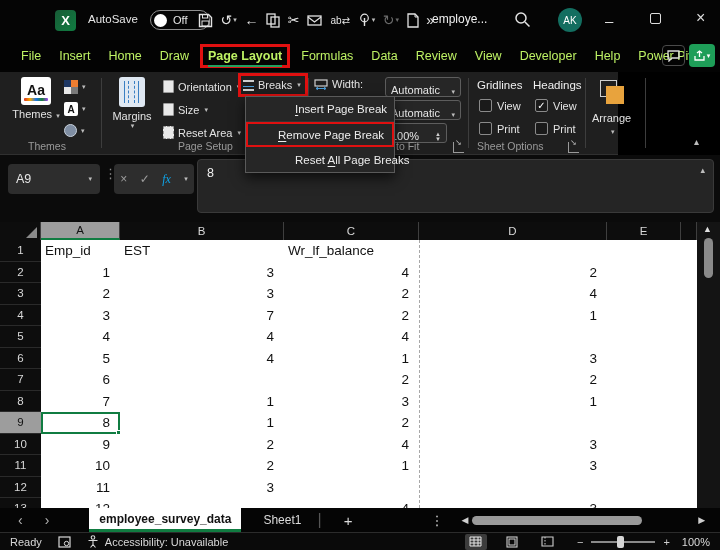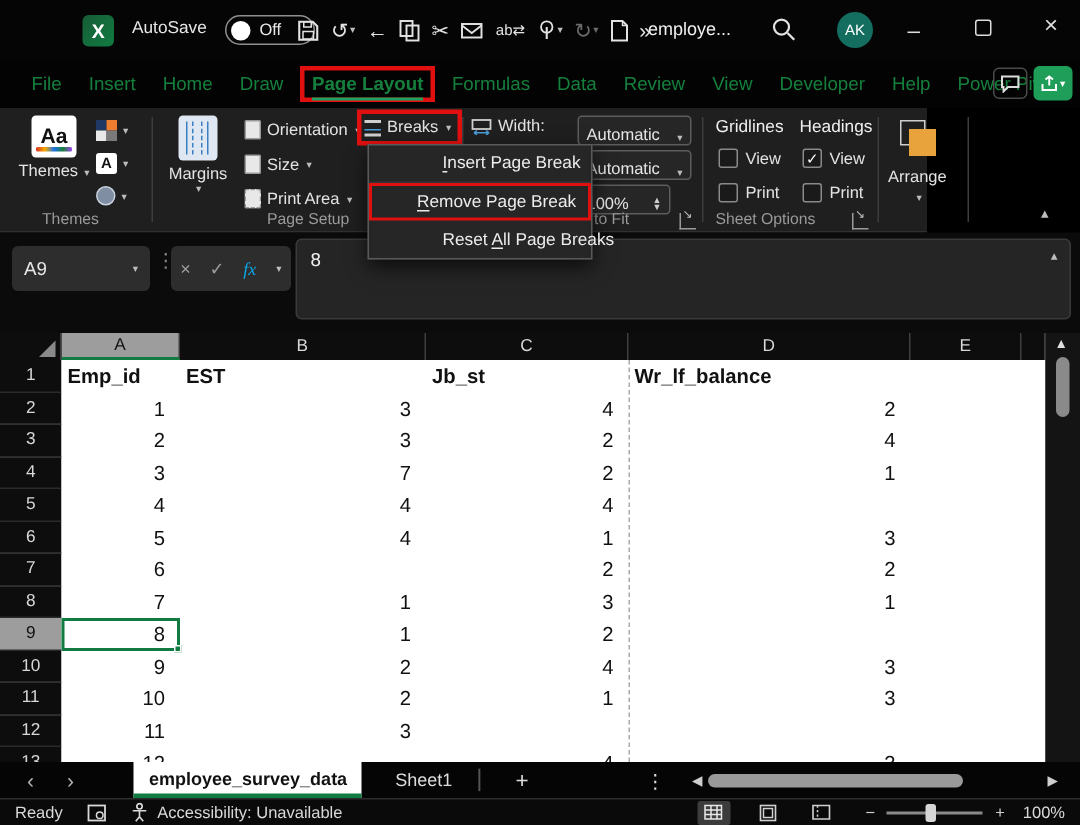--- a/index.html
+++ b/index.html
@@ -24,21 +24,21 @@
   .greyed{color:#6b6b6b;}
   .doc-title{position:absolute; left:432px; top:12px; font-size:12px; color:#f0f0f0;}
   .search-ic{position:absolute; left:514px; top:11px;}
   .avatar{position:absolute; left:558px; top:8px; width:24px; height:24px; border-radius:50%; background:var(--teal); color:#fff; font-size:10px; display:flex; align-items:center; justify-content:center;}
   .win-min{position:absolute; left:605px; top:12px; font-size:15px; color:#ddd;}
   .win-max{position:absolute; left:650px; top:13px; width:11px; height:11px; border:1.5px solid #ddd; border-radius:2px;}
   .win-close{position:absolute; left:696px; top:9px; font-size:16px; color:#ddd;}
   
   #tabrow{left:0; top:40px; width:720px; height:32px; background:#030303; display:flex; align-items:center;}
   .rtabs{display:flex; align-items:center; margin-left:14px; gap:4px;}
-  .rtab{font-size:12.5px; color:#15803d; padding:4px 7px; white-space:nowrap;}
+  .rtab{font-size:12.5px; color:#bef264; padding:4px 7px; white-space:nowrap;}
   .rtab.hl{border:3px solid var(--red); padding:2px 5px;}
   .rtab.hl b{font-weight:bold; border-bottom:2px solid #21a05f; padding-bottom:2px;}
   .comment-btn{position:absolute; left:662px; top:45px; width:23px; height:21px; border:1px solid #4a4a4a; border-radius:4px; display:flex; align-items:center; justify-content:center;}
   .share-btn{position:absolute; left:689px; top:44px; width:26px; height:23px; background:var(--share); border-radius:4px; display:flex; align-items:center; justify-content:center; gap:1px; color:#fff;}
   
   #ribbon{left:0; top:72px; width:618px; height:83px; background:var(--ribbon-bg); border-bottom:1px solid #303030;}
   .gdiv{position:absolute; top:6px; width:1px; height:70px; background:#3d3d3d;}
   .grp-label{position:absolute; top:68px; font-size:10.5px; color:var(--dim); white-space:nowrap;}
   .bigbtn{position:absolute; display:flex; flex-direction:column; align-items:center; width:52px;}
   .bigbtn .lab{font-size:11px; color:#e3e3e3; margin-top:3px;}
@@ -86,21 +86,21 @@
   .ghead{display:flex; height:18px; background:#0d0d0d;}
   .gcorner{width:41px; height:18px; position:relative; border-right:1px solid #3f3f3f;}
   .gcorner:after{content:""; position:absolute; right:3px; bottom:2px; border-left:11px solid transparent; border-bottom:11px solid #8a8a8a;}
   .gch{height:18px; display:flex; align-items:center; justify-content:center; font-size:11.5px; color:#d8d8d8; border-right:1px solid #3f3f3f;}
   .gch.sel{background:#9d9d9d; color:#111; border-bottom:2px solid var(--green);}
   .grow{display:flex; height:21.5px;}
   .grh{width:41px; display:flex; align-items:center; justify-content:center; font-size:11.5px; color:#d8d8d8; background:#0d0d0d; border-bottom:1px solid #2a2a2a;}
   .grh.sel{background:#9d9d9d; color:#111;}
   .gcell{display:flex; align-items:center; font-size:13.5px; color:#111; background:#fff;}
   .gcell.num{justify-content:flex-end; padding-right:10px;}
-  .gcell.fieldhdr{font-weight:bold; padding-left:4px;}
+  .gcell.fieldhdr{font-weight:normal; padding-left:4px;}
   .pagebreak-line{position:absolute; left:419px; top:18px; height:268px; border-left:1.5px dashed #a8a8a8;}
   .selection{position:absolute; left:41px; top:190px; width:79px; height:22px; border:2px solid var(--green); z-index:3;}
   .selection i{position:absolute; right:-3px; bottom:-3px; width:5px; height:5px; background:var(--green); border:1px solid #fff;}
   #vscroll{left:697px; top:222px; width:23px; height:286px; background:#141414;}
   .vthumb{position:absolute; left:7px; top:16px; width:9px; height:40px; background:#8a8a8a; border-radius:5px;}
   .vup{position:absolute; left:6px; top:2px; font-size:9px; color:#e0e0e0;}
   
   #sheetbar{left:0; top:508px; width:720px; height:24px; background:#050505; display:flex; align-items:center;}
   .snav{color:#b5b5b5; font-size:14px; margin-left:18px;}
   .snav2{color:#b5b5b5; font-size:14px; margin-left:22px;}
@@ -260,21 +260,21 @@
       <span>Orientation</span>
       <span class="chev">▾</span>
     </div>
   <div class="smallrow" style="left:163px; top:31px;">
       <span class="pageic"></span>
       <span>Size</span>
       <span class="chev">▾</span>
     </div>
   <div class="smallrow" style="left:163px; top:54px;">
       <span class="pageic" style="border-style:dashed;"></span>
-      <span>Print Area</span>
+      <span>Reset Area</span>
       <span class="chev">▾</span>
     </div>
   <span class="grp-label" style="left:178px;">Page Setup</span>
   <div class="gdiv" style="left:308px;"></div>
 
   <div class="smallrow" style="left:314px; top:6px;">
     <svg width="14" height="11" viewBox="0 0 14 11">
         <rect x="1" y="1" width="12" height="6" fill="none" stroke="#cfcfcf" stroke-width="1.2"></rect>
         <path d="M2 9.5h10M2 9.5l2-1.5M2 9.5l2 1.5M12 9.5l-2-1.5M12 9.5l-2 1.5" stroke="#4a9eda" stroke-width="1"></path>
       </svg>
@@ -372,21 +372,20 @@
       <div class="gch" style="width: 135px;">C</div>
       <div class="gch" style="width: 188px;">D</div>
       <div class="gch" style="width: 74px;">E</div>
       <div class="gch" style="width: 16px;"></div>
     </div>
   <div id="gbody">
       <div class="grow">
         <div class="grh">1</div>
         <div class="gcell fieldhdr" style="width: 79px;">Emp_id</div>
         <div class="gcell fieldhdr" style="width: 164px;">EST</div>
-        <div class="gcell fieldhdr" style="width: 135px;">Jb_st</div>
         <div class="gcell fieldhdr" style="width: 188px;">Wr_lf_balance</div>
         <div class="gcell fieldhdr" style="width: 74px;"></div>
       </div>
       <div class="grow">
         <div class="grh">2</div>
         <div class="gcell num" style="width: 79px;">1</div>
         <div class="gcell num" style="width: 164px;">3</div>
         <div class="gcell num" style="width: 135px;">4</div>
         <div class="gcell num" style="width: 188px;">2</div>
         <div class="gcell num" style="width: 74px;"></div>

